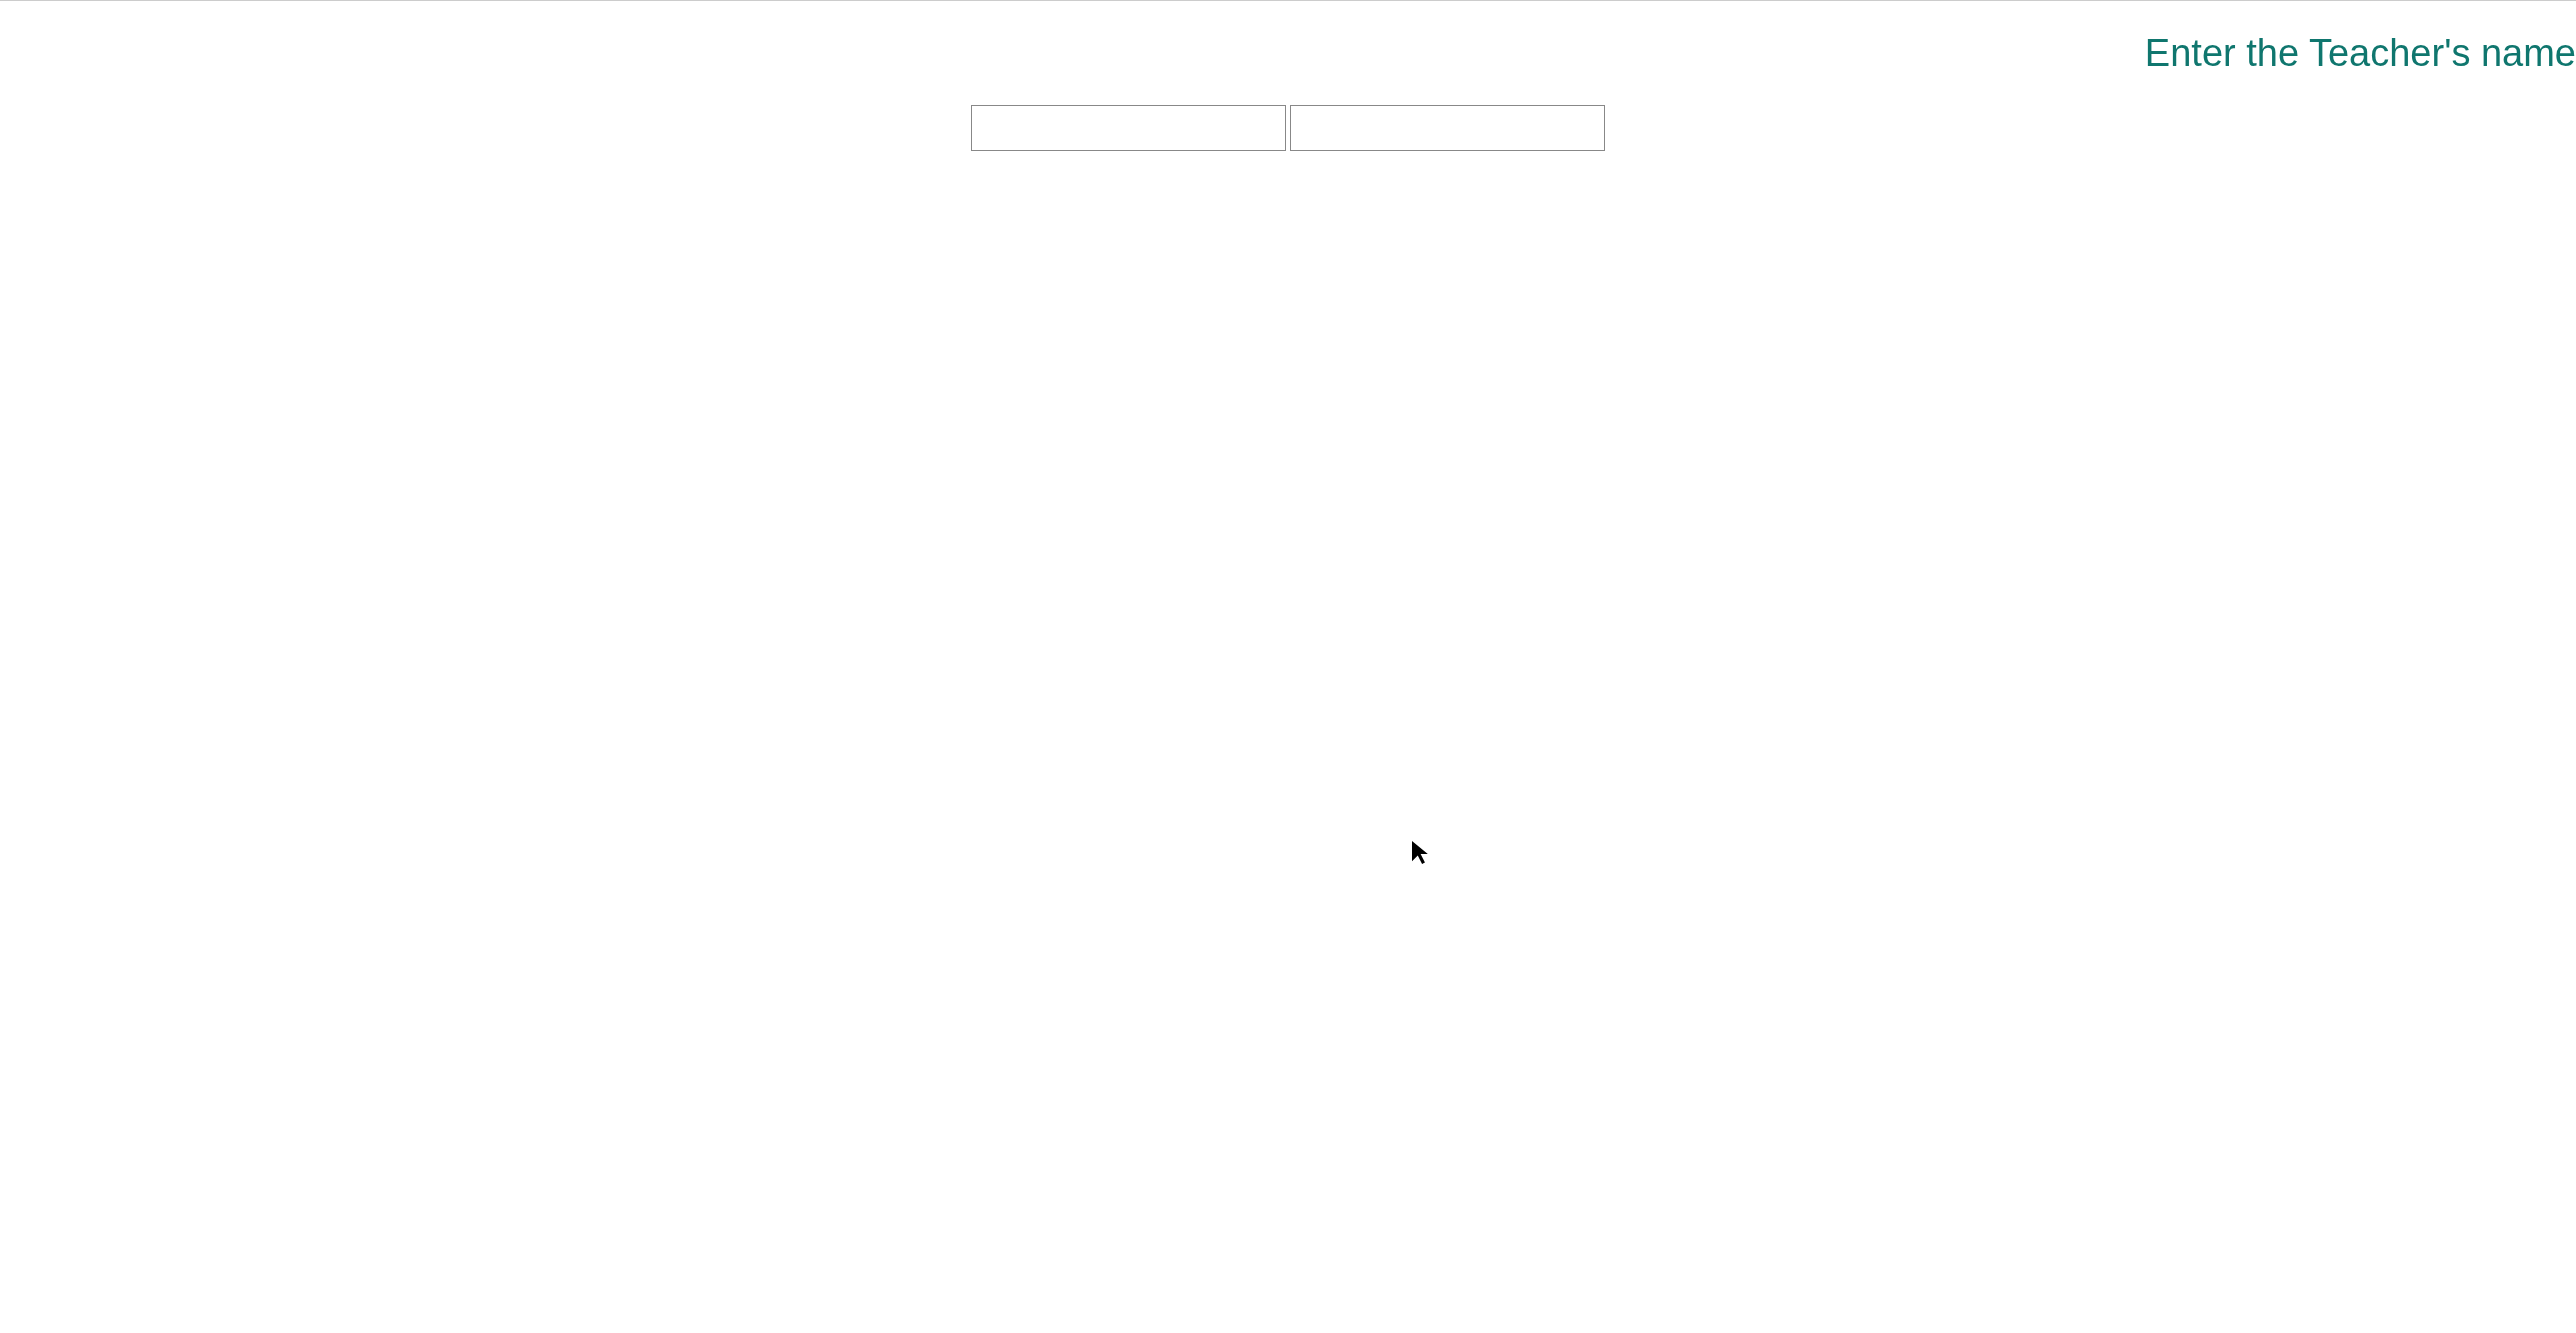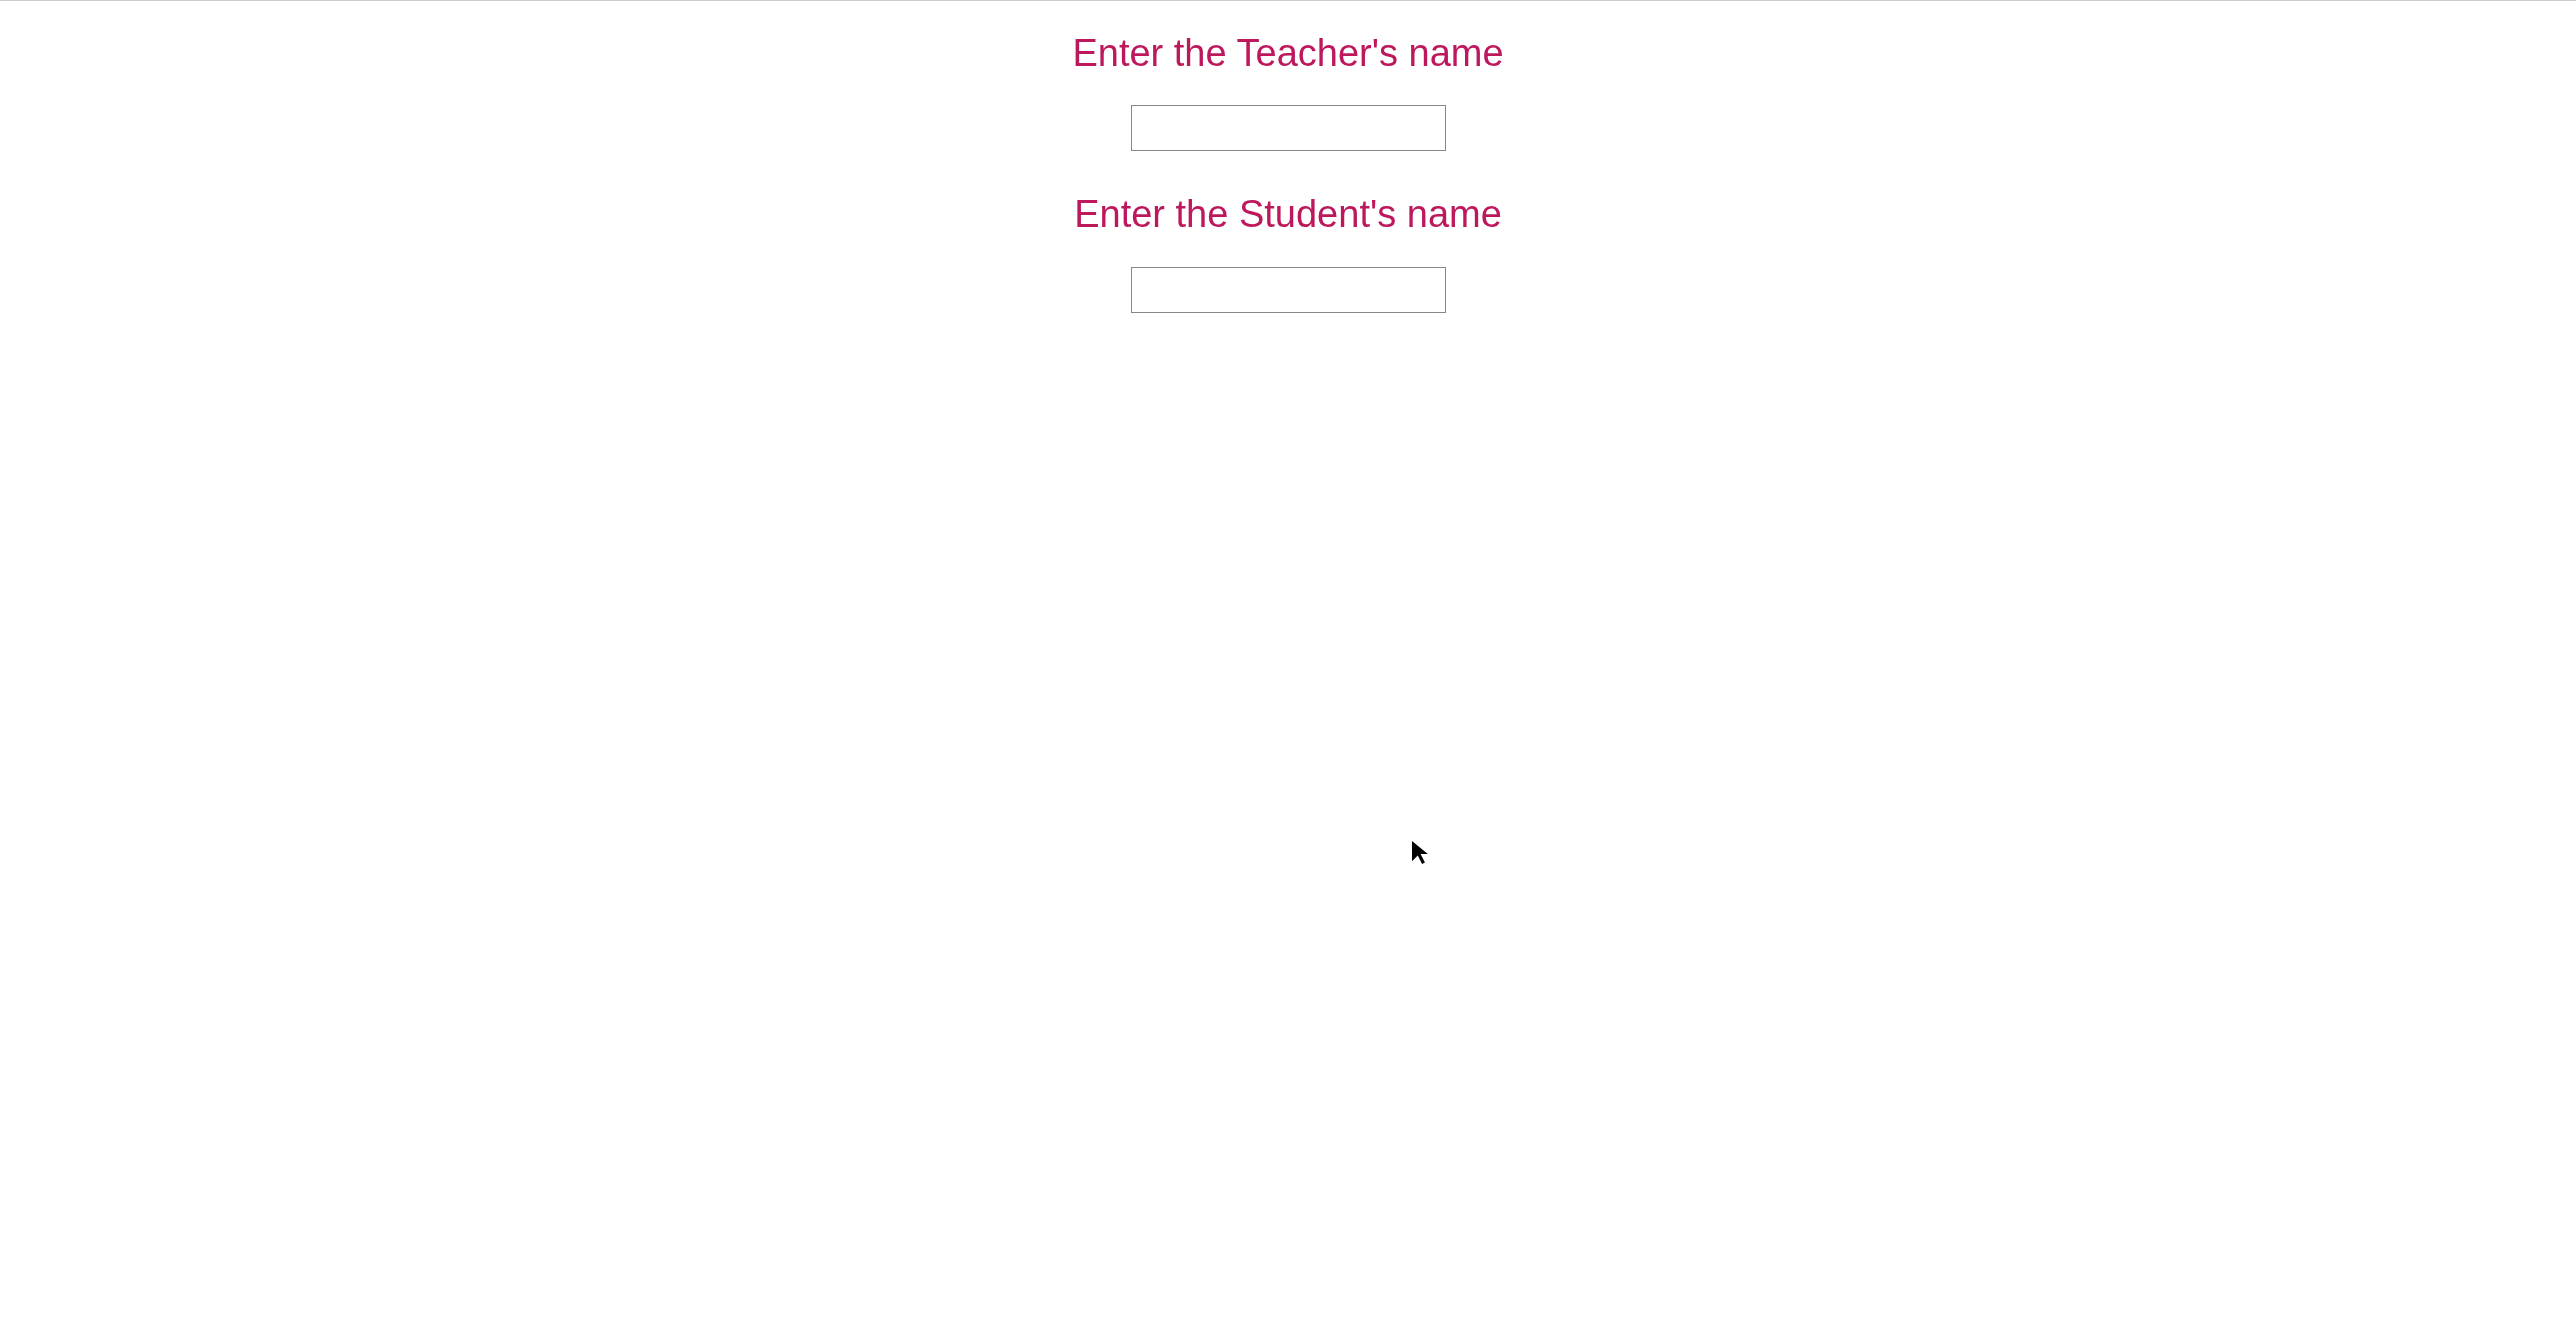--- a/index.html
+++ b/index.html
@@ -16,23 +16,24 @@
       border-top: 1px solid #ccc;
       border-bottom: 1px solid #ccc;
     }
     .form-container {
       width: 100%;
       text-align: center;
       padding-top: 30.5px;
     }
     .field-label {
       font-size: 38px;
-      color: #be185d;
+      color: #0f766e;
       margin-bottom: 30.5px;
       font-weight: 400;
+      text-align: right;
     }
     .field-input {
       width: 315px;
       height: 46px;
       border: 1.9px solid #888;
       background: #ffffff;
       font-size: 27px;
       padding: 3.8px 7.6px;
       margin-bottom: 42px;
       display: inline-block;
@@ -45,20 +46,19 @@
       height: 23px;
       pointer-events: none;
     }
   </style>
 </head>
 <body>
 
 <div class="form-container">
   <div class="field-label">Enter the Teacher's name</div>
   <input type="text" class="field-input" value="" style="">
-  <div class="field-label">Enter the Student's name</div>
   <input type="text" class="field-input" value="" style="">
 </div>
 
 <svg class="cursor" viewBox="0 0 16 16">
   <path d="M0 0 L0 14 L4 10 L7 16 L9 15 L6 9 L11 9 Z" fill="#000"></path>
 </svg>
 
 
 </body></html>

